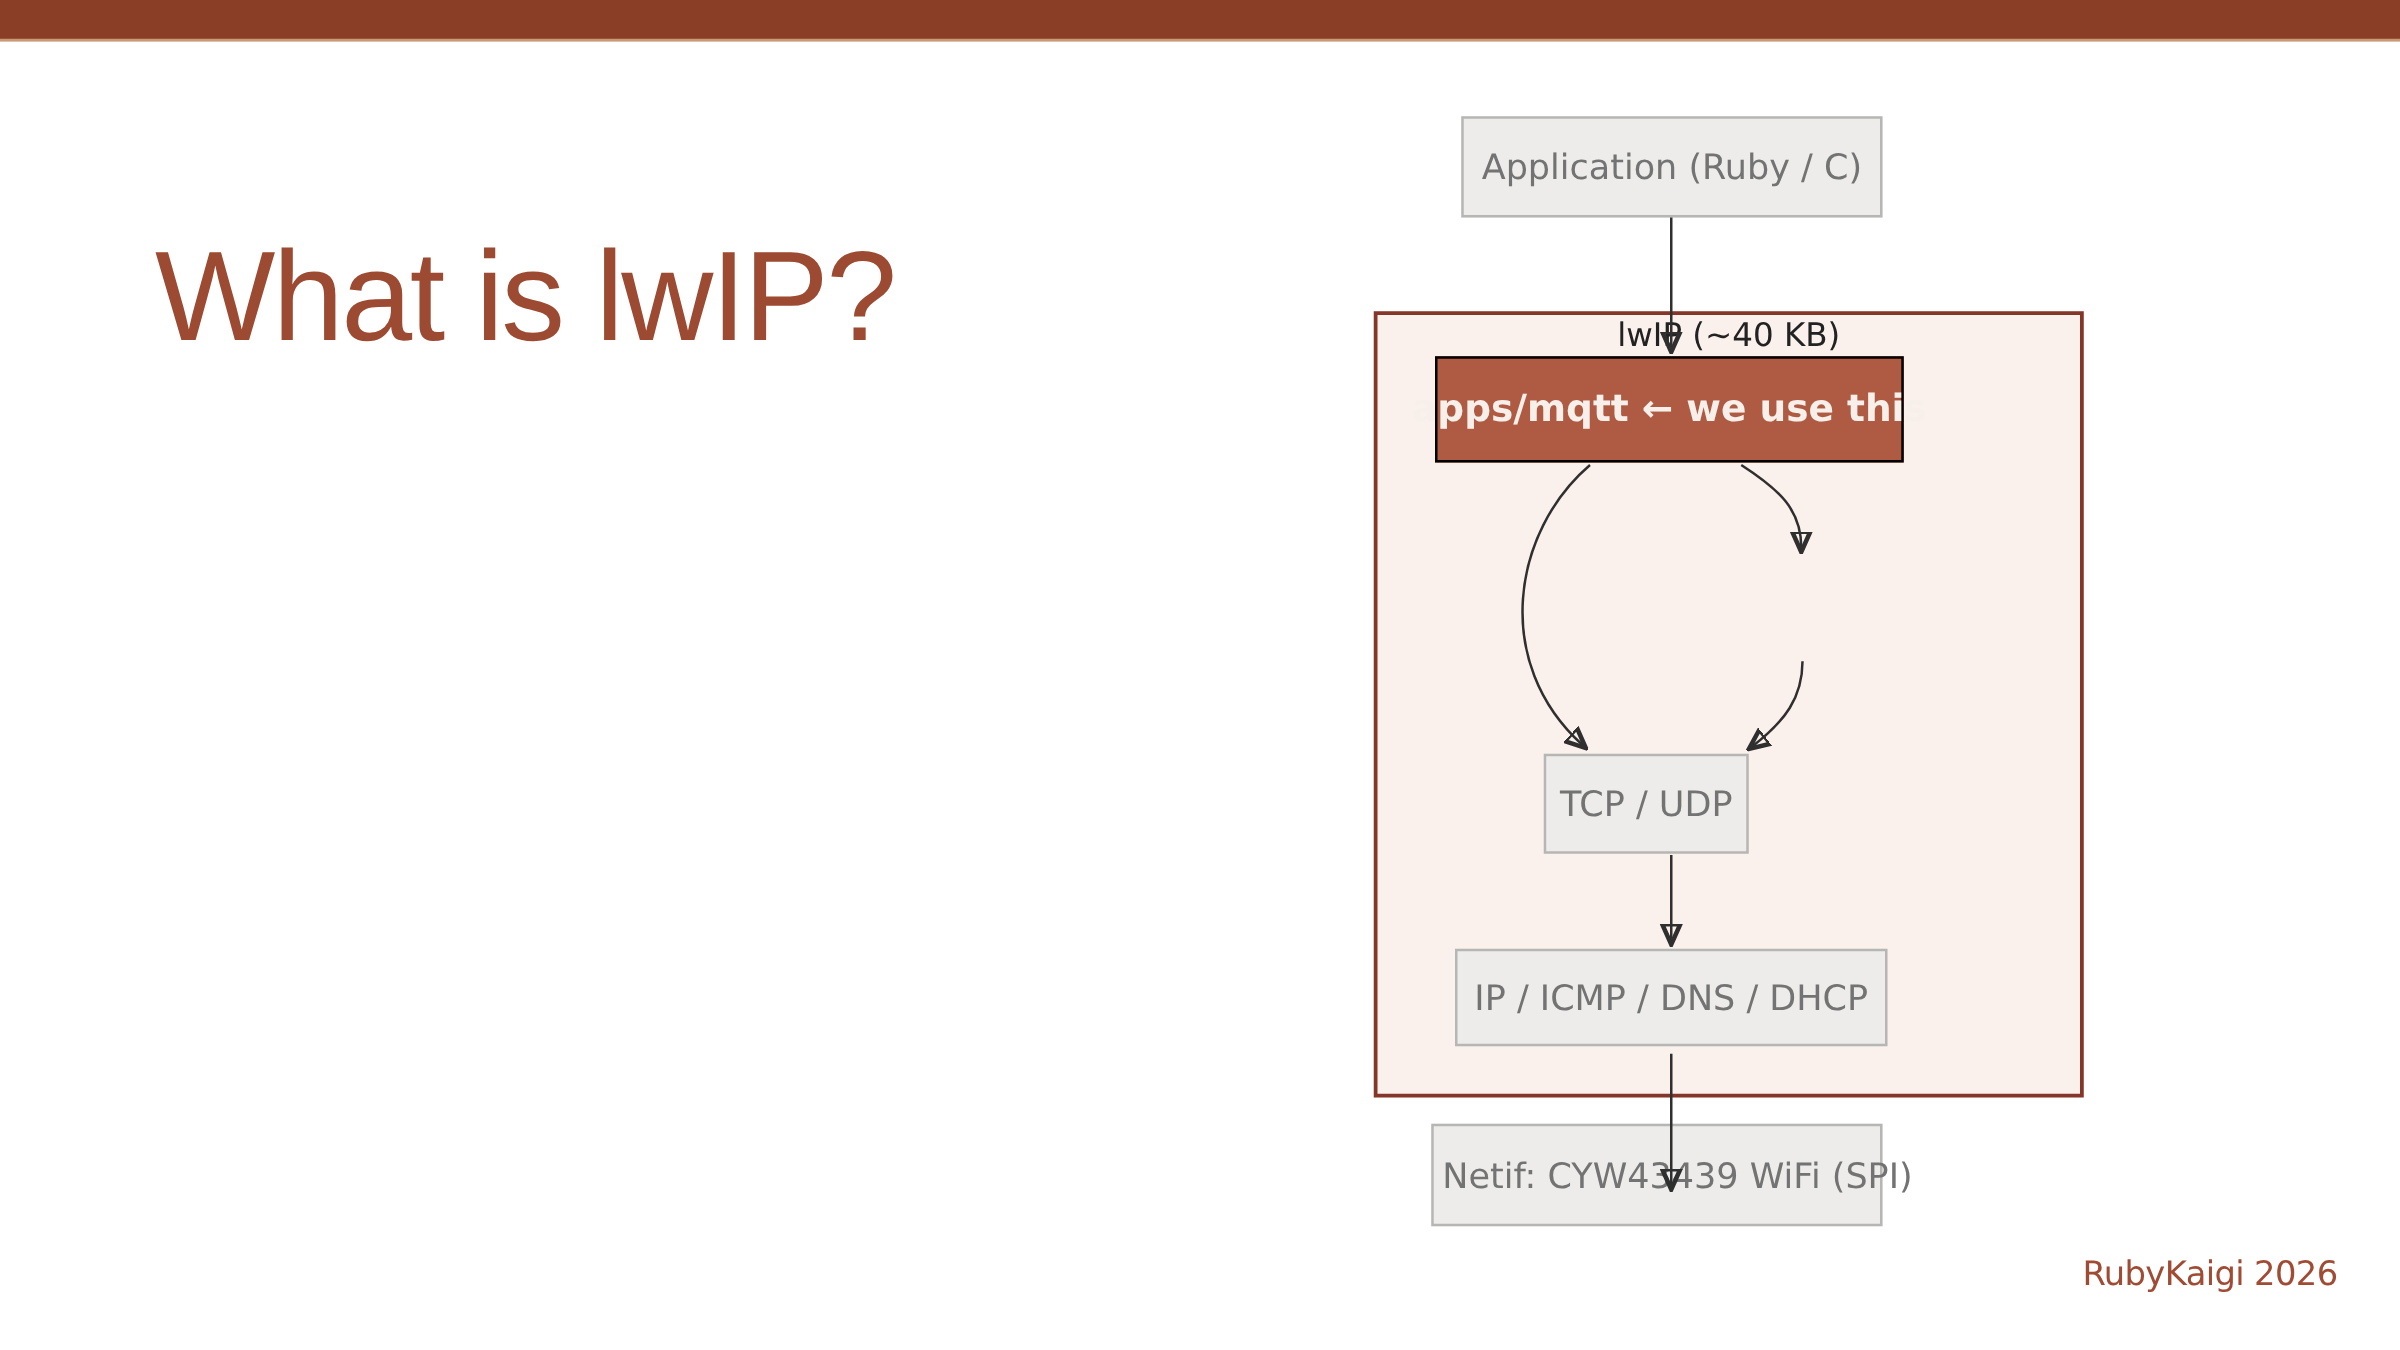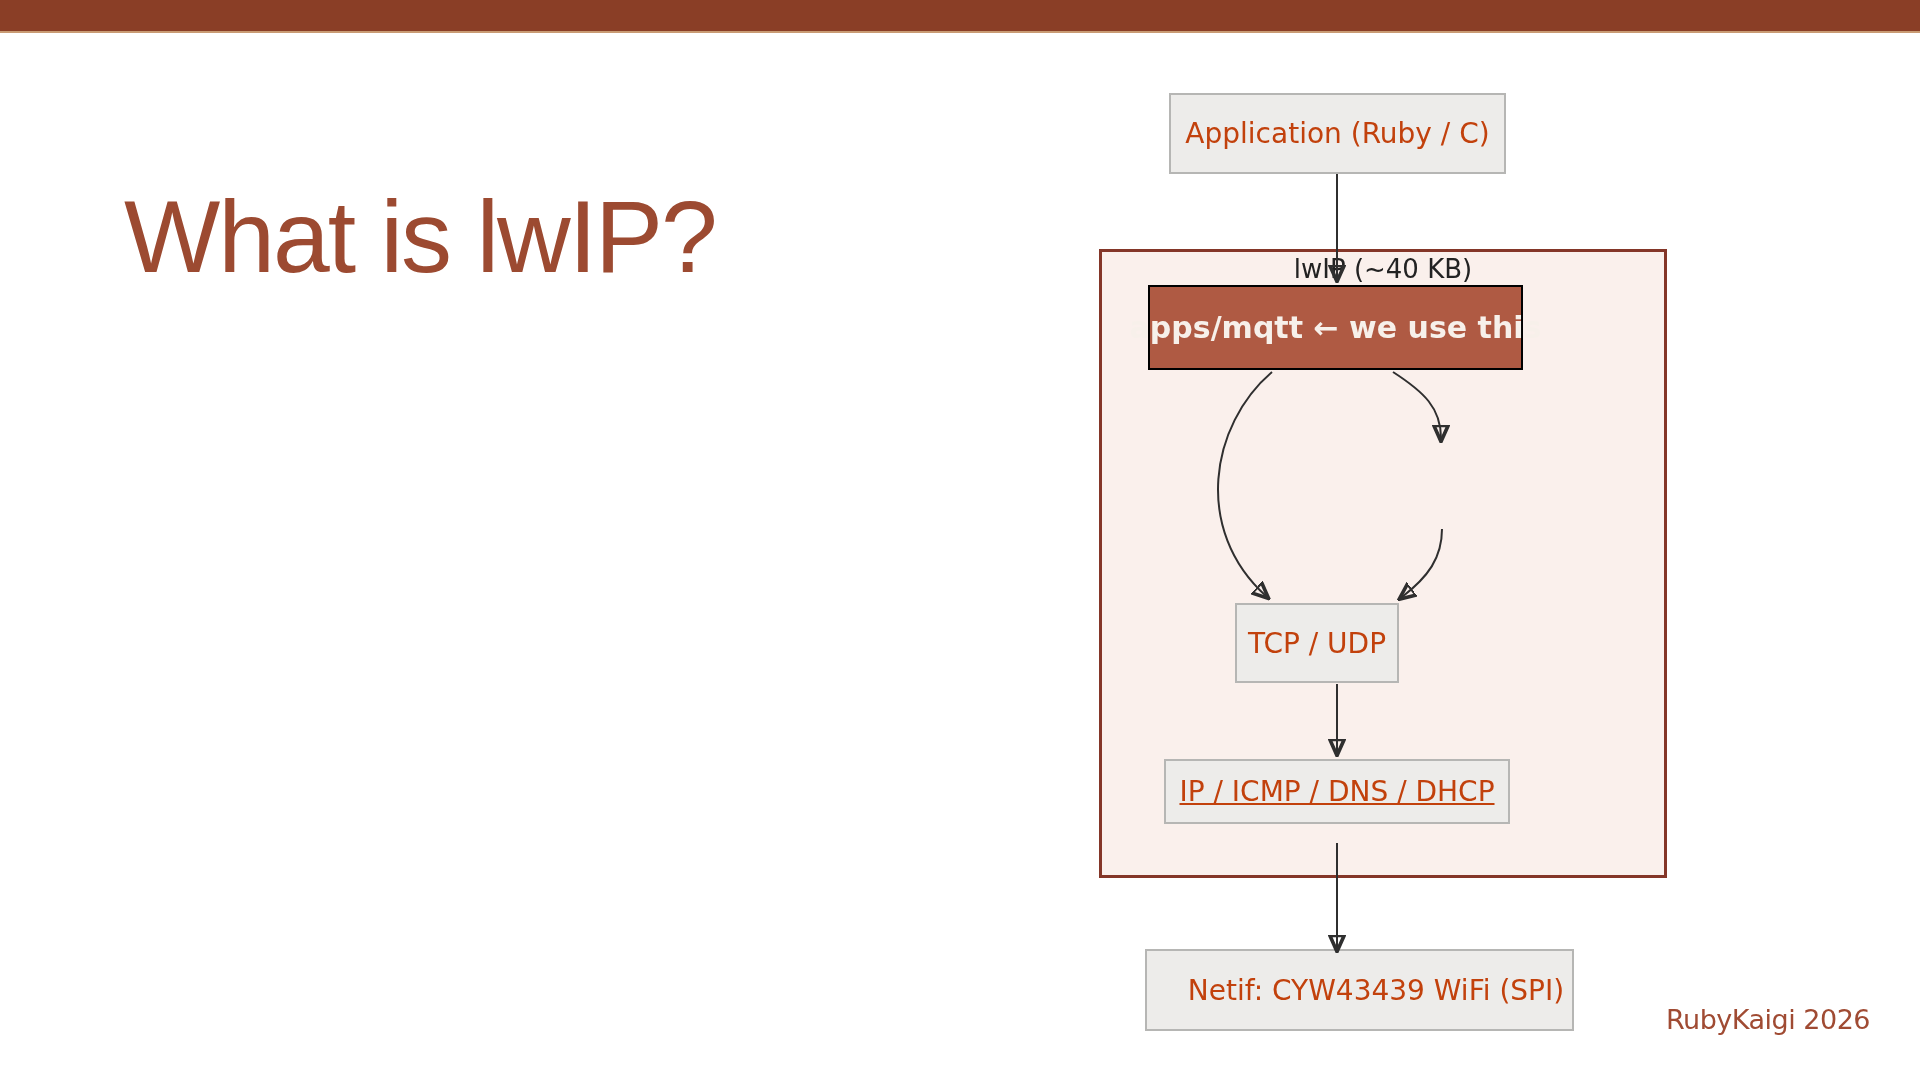--- a/index.html
+++ b/index.html
@@ -47,38 +47,38 @@
     font-size: 26px;
     color: #222222;
     white-space: nowrap;
   }
 
   .node {
     position: absolute;
     display: flex; align-items: center; justify-content: center;
     background: #EDECEA;
     border: 2px solid #B6B6B4;
-    color: #c2410c;
+    color: #737373;
     font-size: 28px;
     white-space: nowrap;
     text-align: center;
   }
   .node-app   { left: 1169px; top:  93px; width: 337px; height: 81px; }
   .node-mqtt  {
     left: 1148px; top: 285px; width: 375px; height: 85px;
     background: #AF5A43;
     border: 2px solid #000000;
     color: #F7F0EA;
     font-weight: bold;
     font-size: 30px;
   }
   .node-altcp { left: 1286px; top: 445px; width: 311px; height: 82px; }
   .node-tcp   { left: 1235px; top: 603px; width: 164px; height: 80px; }
-  .node-ip    { left: 1164px; top: 759px; width: 346px; height: 65px; text-decoration: underline; }
-  .node-netif { left: 1145px; top: 949px; width: 429px; height: 82px; padding-left: 33px; }
+  .node-ip    { left: 1164px; top: 759px; width: 346px; height: 78px; }
+  .node-netif { left: 1145px; top: 899px; width: 361px; height: 82px; padding-left: 33px; }
 
   .edges-svg {
     position: absolute; left: 0; top: 0;
     width: 1920px; height: 1080px;
     pointer-events: none;
   }
   .edges-svg path { stroke: #2F2F2F; stroke-width: 2; fill: none; }
 
   
   .brand-logo {

